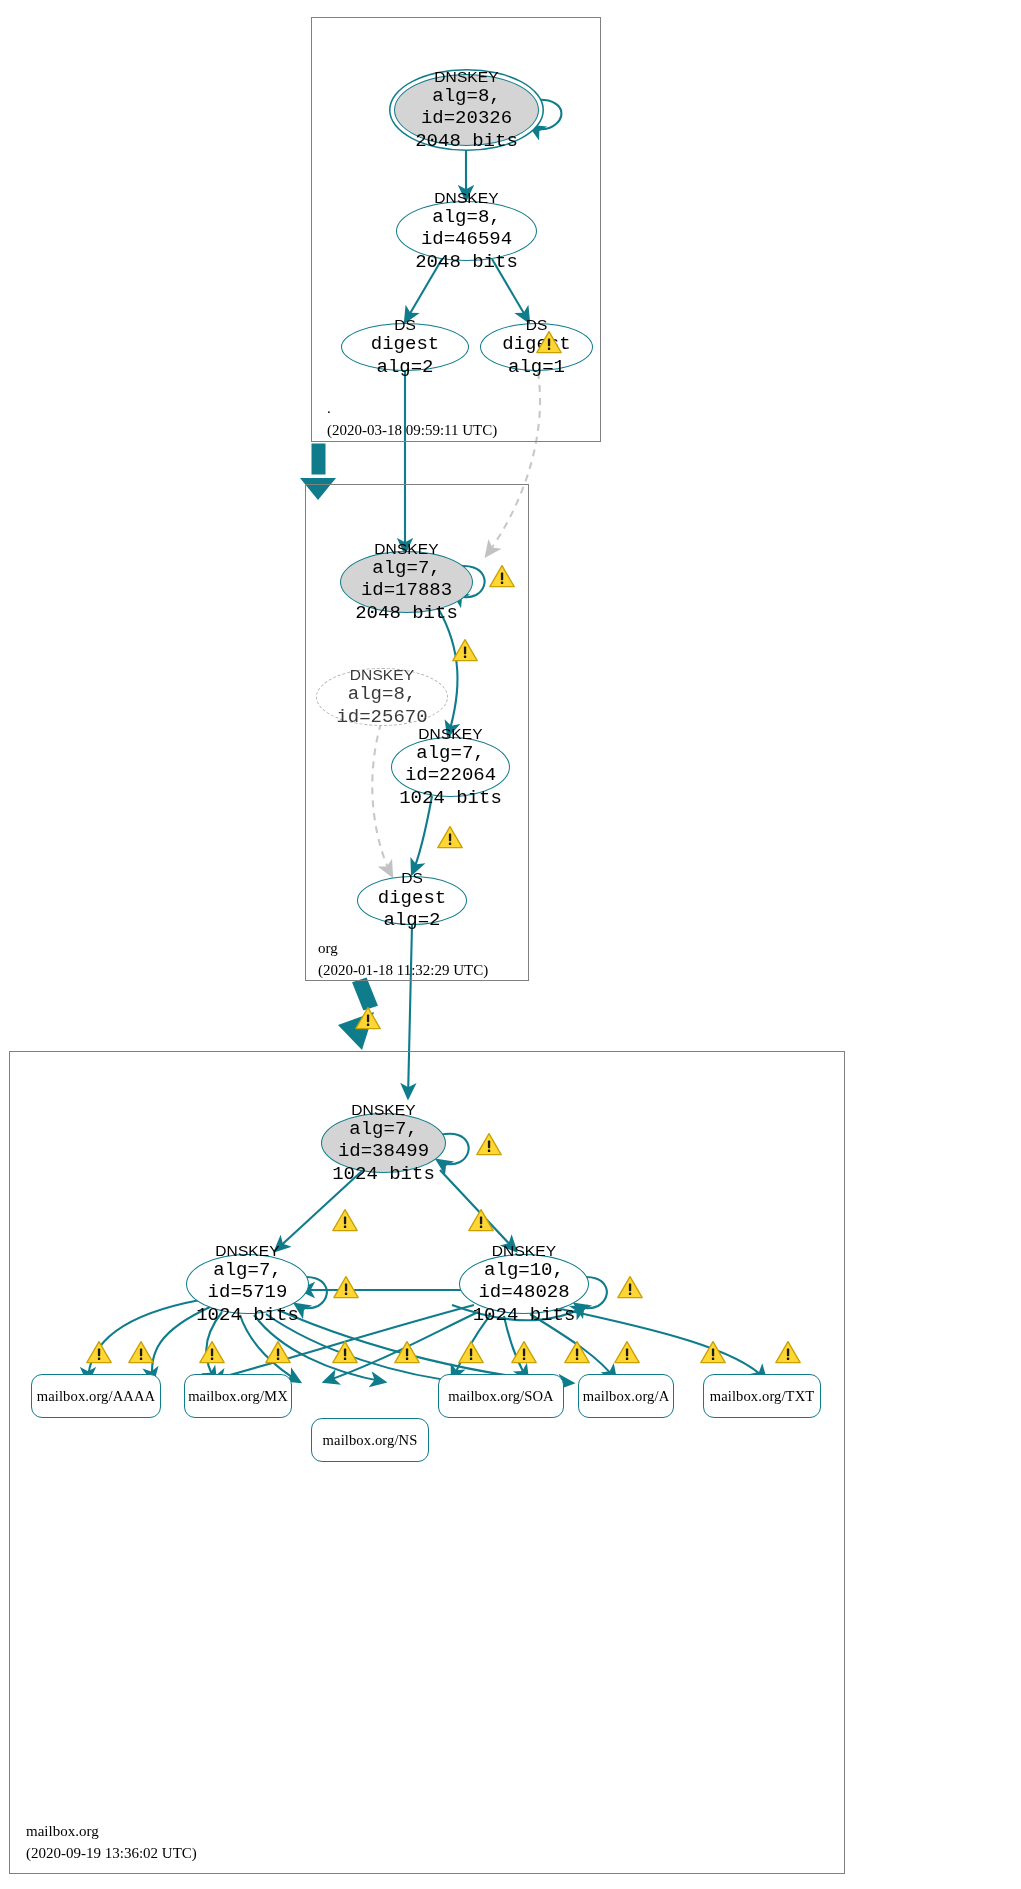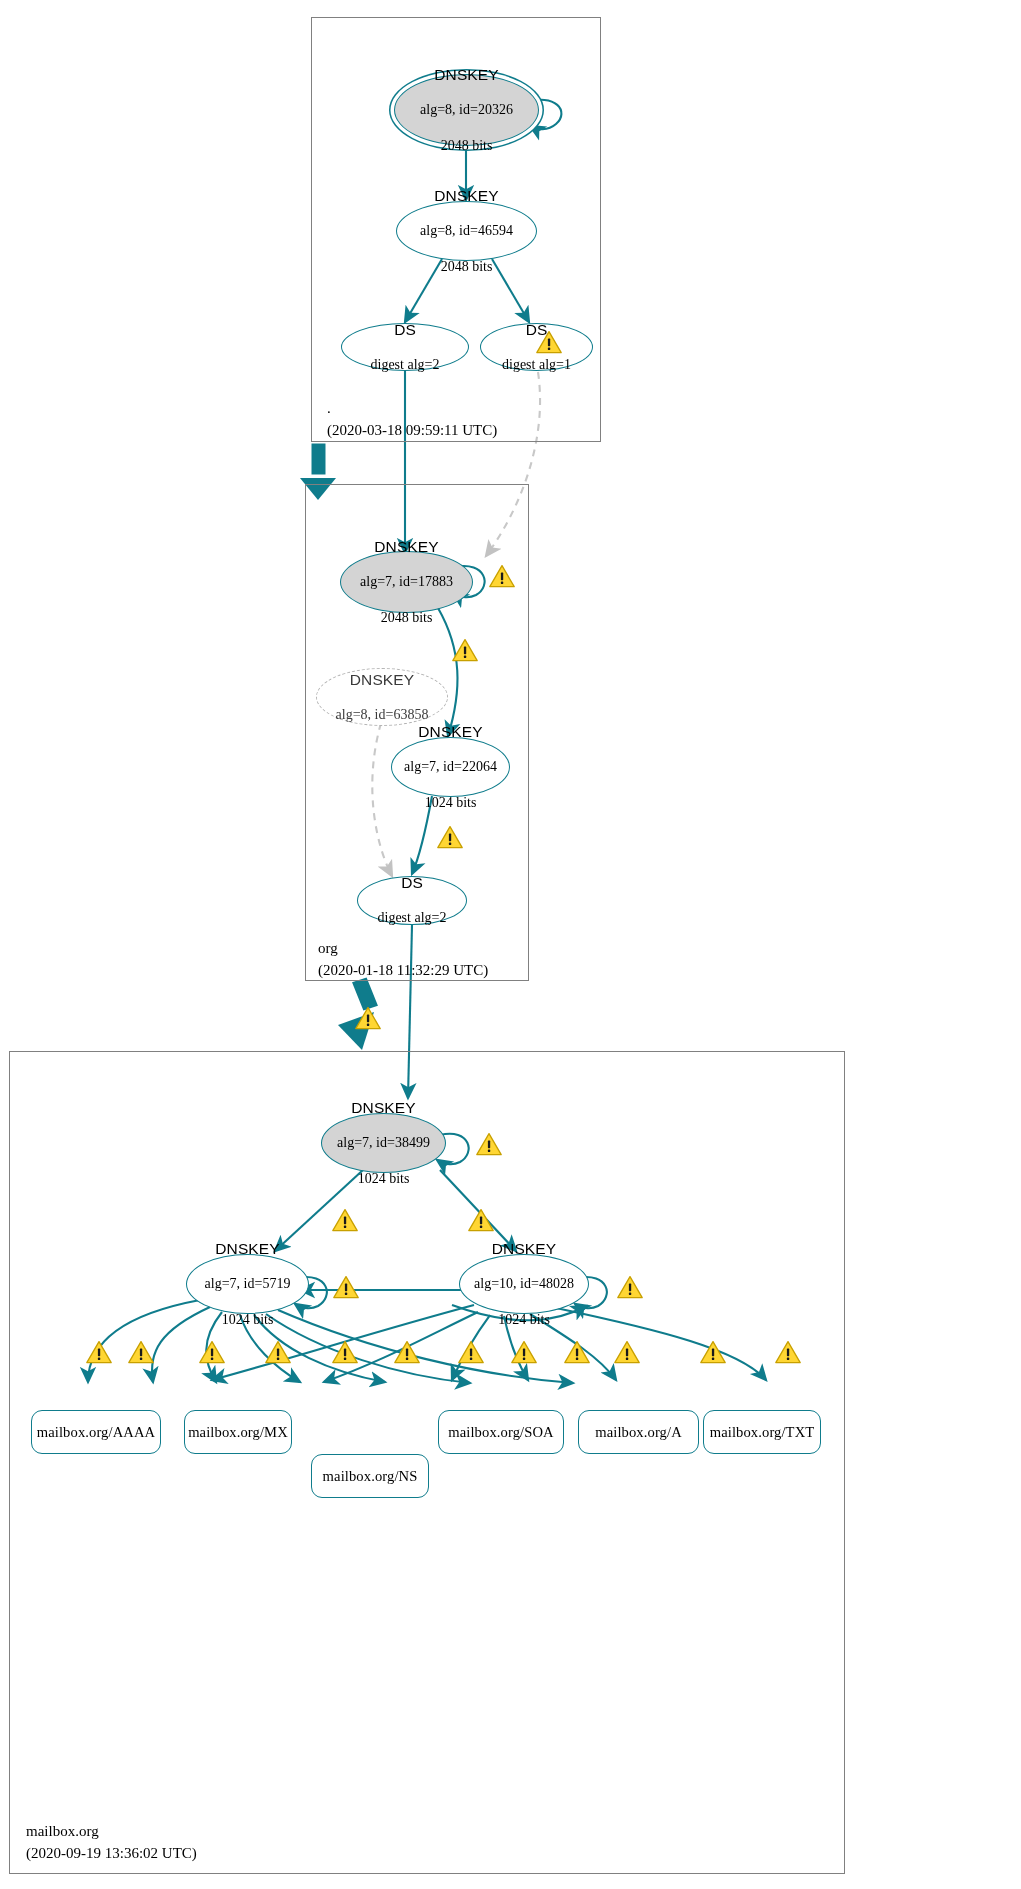--- a/index.html
+++ b/index.html
@@ -63,29 +63,27 @@
     background: #ffffff;
     color: #3a3a3a;
   }
   .node .n-title {
     font-family: "Liberation Sans", sans-serif;
     font-size: 15.5px;
     letter-spacing: 0.1px;
     line-height: 1.12;
   }
   .node .n-sub {
-    font-family: Liberation Serif, serif;
-    font-size: 14px;
+    font-family: Liberation Mono, monospace;
+    font-size: 19px;
     line-height: 1.18;
-    margin-top: 19px;
   }
   .node.rr {
     border-radius: 11px;
     border: 1.6px solid #0f7c8c;
-    margin-top: 36px;
   }
   .node.rr .n-title {
     font-family: "Liberation Serif", serif;
     font-size: 14.6px;
   }
 </style>
 </head>
 <body>
 
 <div id="page">
@@ -206,21 +204,21 @@
   </div>
 
   <div class="node secure-key" style="left:340px; top:551px; width:133px; height:62px;">
     <span class="n-title">DNSKEY</span>
     <span class="n-sub">alg=7, id=17883</span>
     <span class="n-sub">2048 bits</span>
   </div>
 
   <div class="node dashed" style="left:316px; top:668px; width:132px; height:58px;">
     <span class="n-title">DNSKEY</span>
-    <span class="n-sub">alg=8, id=63858</span>
+    <span class="n-sub">alg=8, id=25670</span>
   </div>
 
   <div class="node" style="left:391px; top:737px; width:119px; height:60px;">
     <span class="n-title">DNSKEY</span>
     <span class="n-sub">alg=7, id=22064</span>
     <span class="n-sub">1024 bits</span>
   </div>
 
   <div class="node" style="left:357px; top:876px; width:110px; height:49px;">
     <span class="n-title">DS</span>
@@ -250,21 +248,21 @@
   </div>
   <div class="node rr" style="left:184px; top:1374px; width:108px; height:44px;">
     <span class="n-title">mailbox.org/MX</span>
   </div>
   <div class="node rr" style="left:311px; top:1418px; width:118px; height:44px;">
     <span class="n-title">mailbox.org/NS</span>
   </div>
   <div class="node rr" style="left:438px; top:1374px; width:126px; height:44px;">
     <span class="n-title">mailbox.org/SOA</span>
   </div>
-  <div class="node rr" style="left:578px; top:1374px; width:121px; height:44px;">
+  <div class="node rr" style="left:578px; top:1374px; width:96px; height:44px;">
     <span class="n-title">mailbox.org/A</span>
   </div>
   <div class="node rr" style="left:703px; top:1374px; width:118px; height:44px;">
     <span class="n-title">mailbox.org/TXT</span>
   </div>
 
   <svg class="layer" viewBox="0 0 1021 1889">
     <defs>
       <g id="warntri">
         <path d="M13,1.6 L25.2,22.6 L0.8,22.6 Z" fill="#ffd633" stroke="#c8a000" stroke-width="1.3" stroke-linejoin="round"></path>

